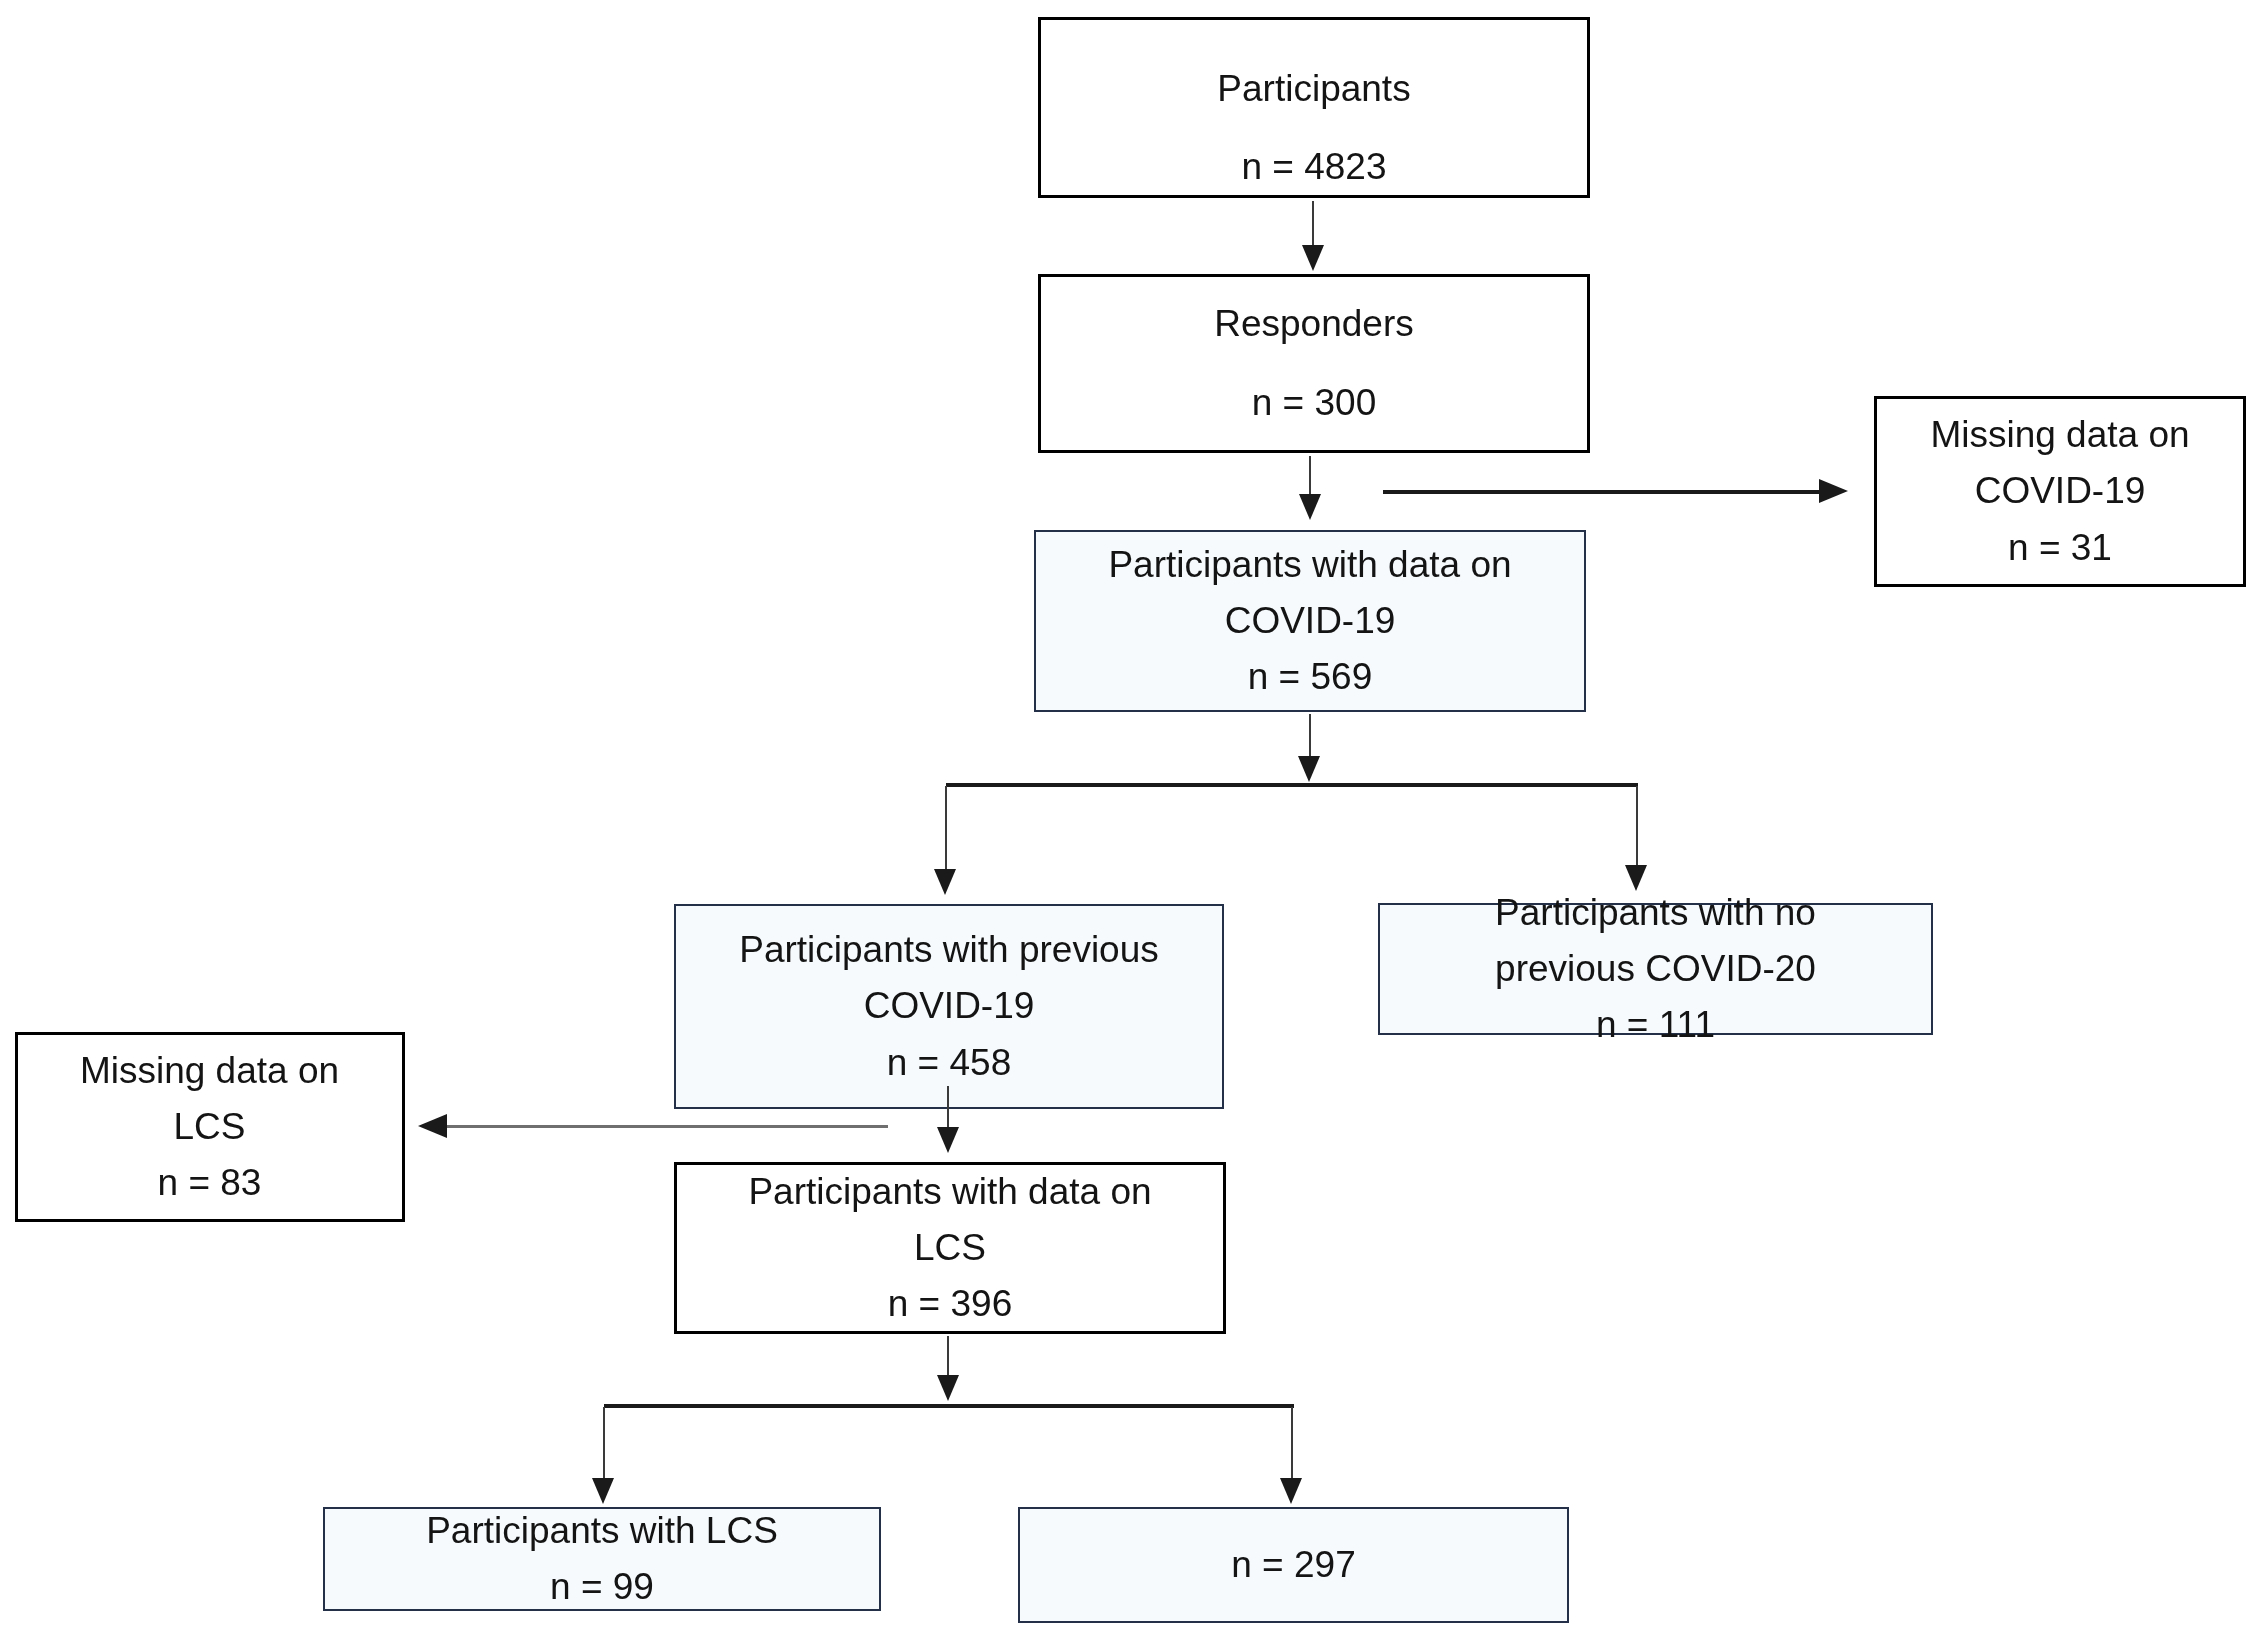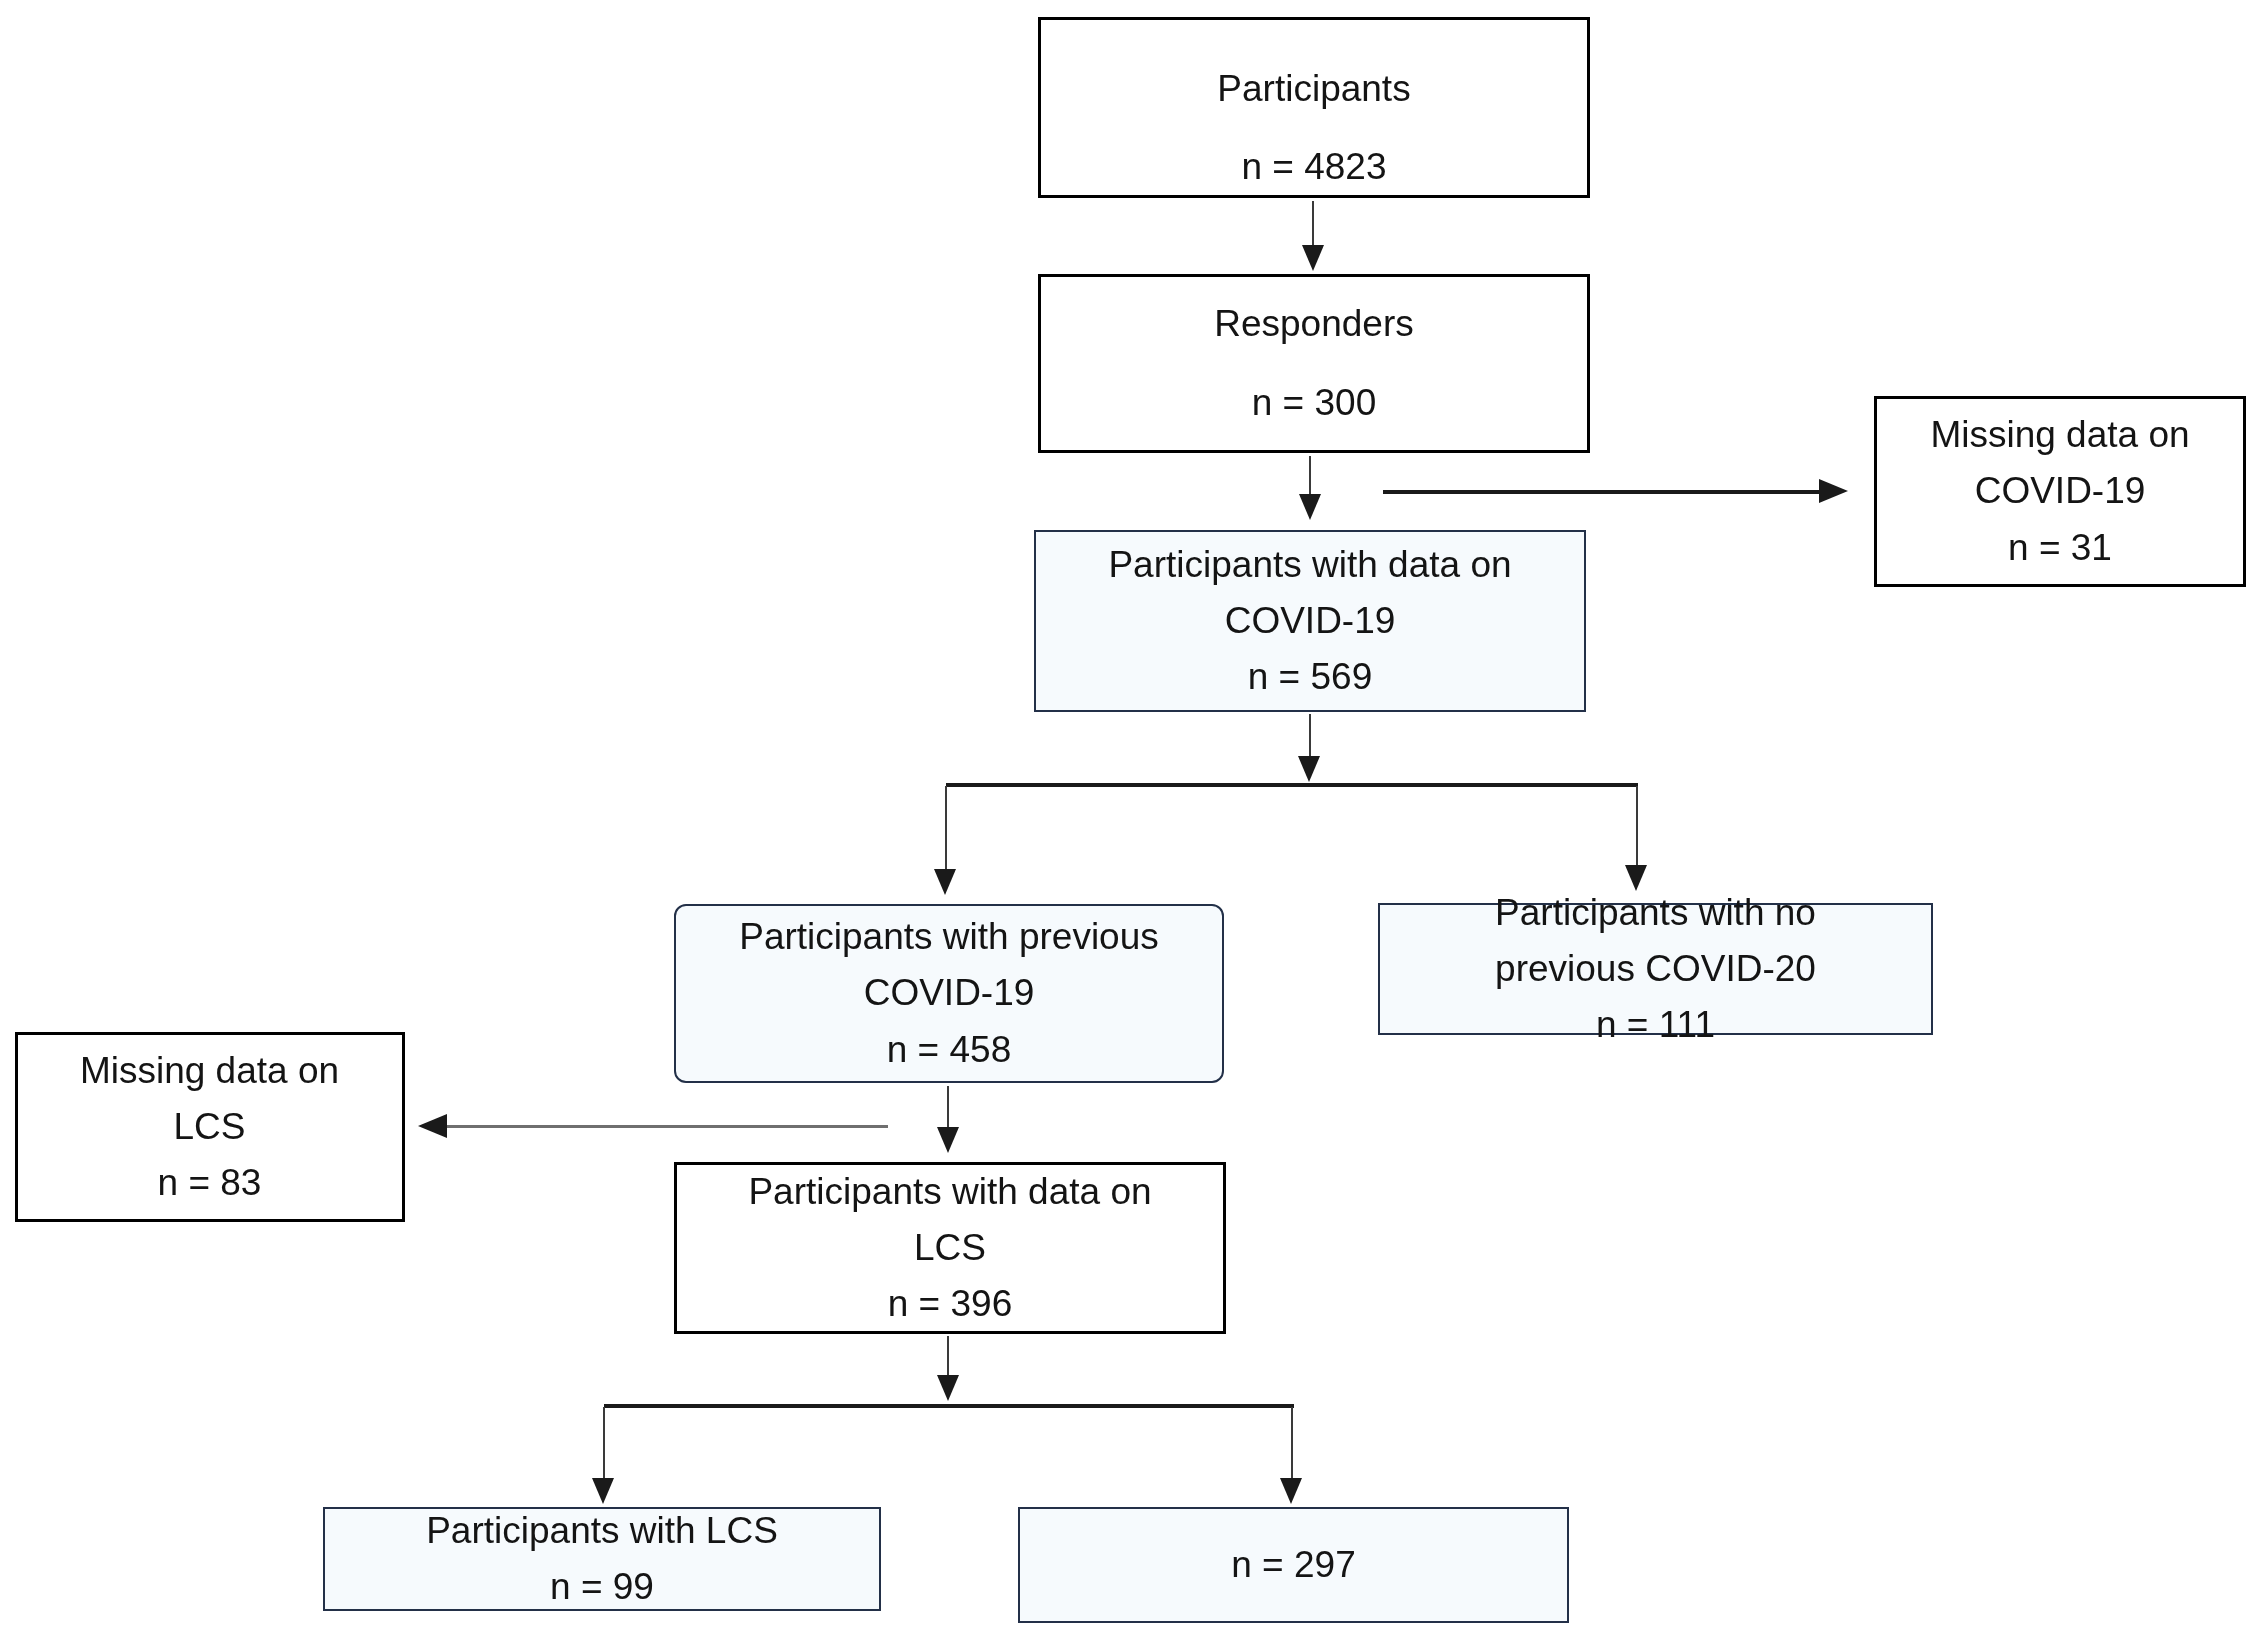--- a/index.html
+++ b/index.html
@@ -95,21 +95,21 @@
     <div class="ln">COVID-19</div>
     <div class="ln">n = 31</div>
   </div>
 
   <div class="box navy" style="left:1034px; top:530px; width:552px; height:182px;">
     <div class="ln">Participants with data on</div>
     <div class="ln">COVID-19</div>
     <div class="ln">n = 569</div>
   </div>
 
-  <div class="box navy" style="left:674px; top:904px; width:550px; height:179px;border-radius:12px;">
+  <div class="box navy" style="left:674px; top:904px; width:550px; height:205px;">
     <div class="ln">Participants with previous</div>
     <div class="ln">COVID-19</div>
     <div class="ln">n = 458</div>
   </div>
 
   <div class="box navy" style="left:1378px; top:903px; width:555px; height:132px;">
     <div class="ln">Participants with no</div>
     <div class="ln">previous COVID-20</div>
     <div class="ln">n = 111</div>
   </div>

